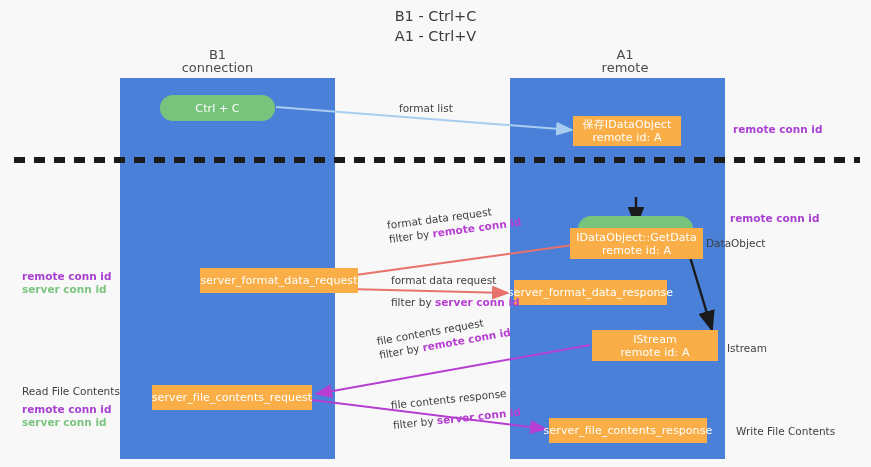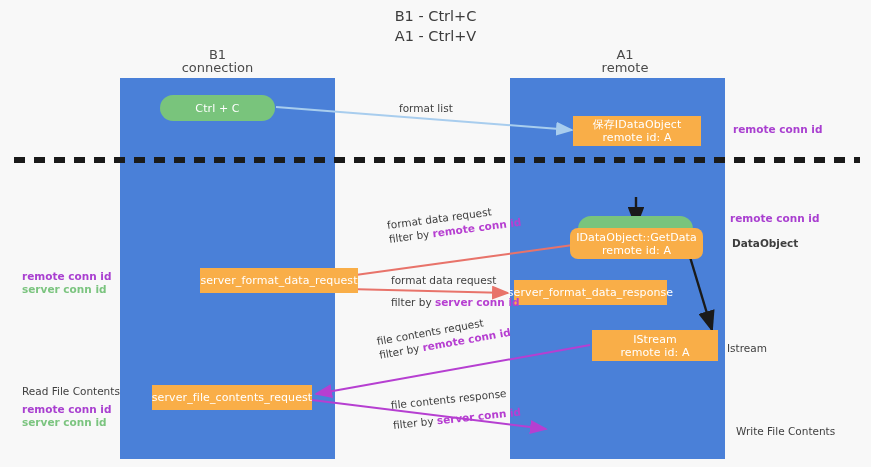--- a/index.html
+++ b/index.html
@@ -134,30 +134,30 @@
 
     <line x1="590" y1="345" x2="316" y2="394" stroke="#b63fd1" stroke-width="2" marker-end="url(#ah-purple)"></line>
 
     <line x1="312" y1="400" x2="546" y2="429" stroke="#b63fd1" stroke-width="2" marker-end="url(#ah-purple)"></line>
   </svg>
 
   <div class="node green" style="left:160px; top:95px; width:115px; height:26px;">
     <div>Ctrl + C</div>
   </div>
 
-  <div class="node orange" style="left:573px; top:116px; width:128px; height:30px;">
+  <div class="node orange" style="left:573px; top:116px; width:108px; height:30px;">
     <div>保存IDataObject</div>
     <div class="l2">remote id: A</div>
   </div>
 
   <div class="node green" style="left:578px; top:172px; width:115px; height:42px;margin-top:44px;">
     <div>Ctrl + V</div>
   </div>
 
-  <div class="node orange" style="left:570px; top:228px; width:133px; height:31px;border-radius:8px;">
+  <div class="node orange" style="left:570px; top:228px; width:133px; height:31px;">
     <div>IDataObject::GetData</div>
     <div class="l2">remote id: A</div>
   </div>
 
   <div class="node orange" style="left:152px; top:268px; width:158px; height:25px;margin-left:48px;">
     <div>server_format_data_request</div>
   </div>
 
   <div class="node orange" style="left:514px; top:280px; width:153px; height:25px;">
     <div>server_format_data_response</div>
@@ -165,20 +165,23 @@
 
   <div class="node orange" style="left:592px; top:330px; width:126px; height:31px;">
     <div>IStream</div>
     <div class="l2">remote id: A</div>
   </div>
 
   <div class="node orange" style="left:152px; top:385px; width:160px; height:25px;">
     <div>server_file_contents_request</div>
   </div>
 
+  <div class="node orange" style="left:549px; top:418px; width:158px; height:25px;">
+    <div>server_file_contents_response</div>
+  </div>
 
   <div class="edge-label" style="left:399px; top:101px;">
     <span>format list</span>
   </div>
 
   <div class="edge-label rot" style="left:388px; top:218px; transform: rotate(-7.5deg);">
     <div>format data request</div>
     <div>
       <span>filter by </span><span class="hl-remote">remote conn id</span>
     </div>
@@ -202,21 +205,21 @@
     <div>file contents response</div>
     <div style="margin-top:6px;">
       <span>filter by </span><span class="hl-server">server conn id</span>
     </div>
   </div>
 
   <div class="side-label remote" style="left:733px; top:122px;">remote conn id</div>
 
   <div class="side-label remote" style="left:730px; top:211px;">remote conn id</div>
 
-  <div class="side-label plain" style="left:732px; top:236px;font-weight:bold;">DataObject</div>
+  <div class="side-label plain" style="left:706px; top:236px;">DataObject</div>
 
   <div class="side-label plain" style="left:727px; top:341px;">Istream</div>
 
   <div class="side-label plain" style="left:736px; top:424px;">Write File Contents</div>
 
   <div class="side-label remote" style="left:22px; top:269px;">remote conn id</div>
   <div class="side-label server" style="left:22px; top:282px;">server conn id</div>
 
   <div class="side-label plain" style="left:22px; top:384px;">Read File Contents</div>
   <div class="side-label remote" style="left:22px; top:402px;">remote conn id</div>

